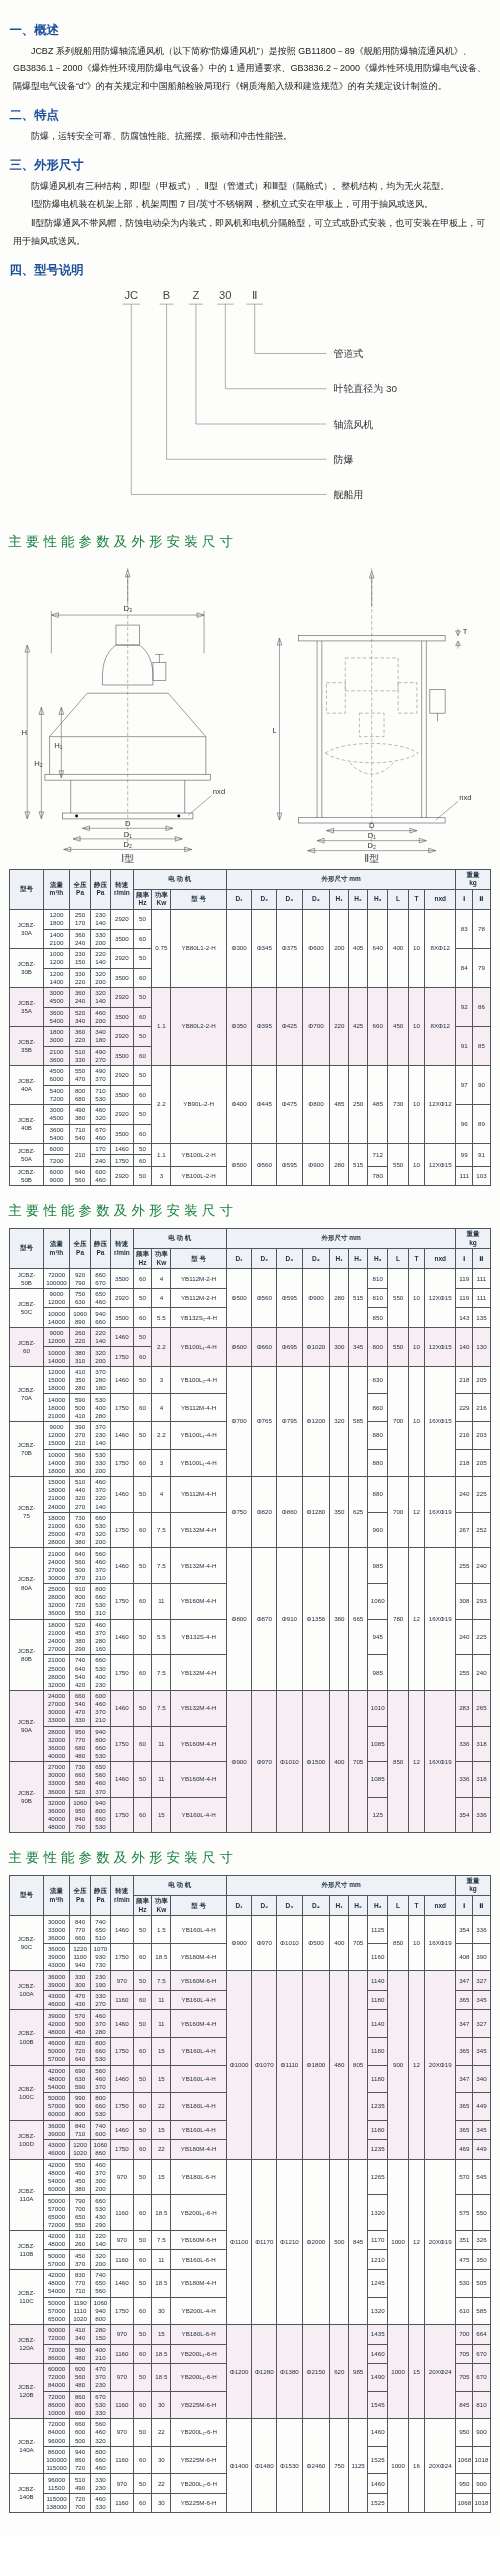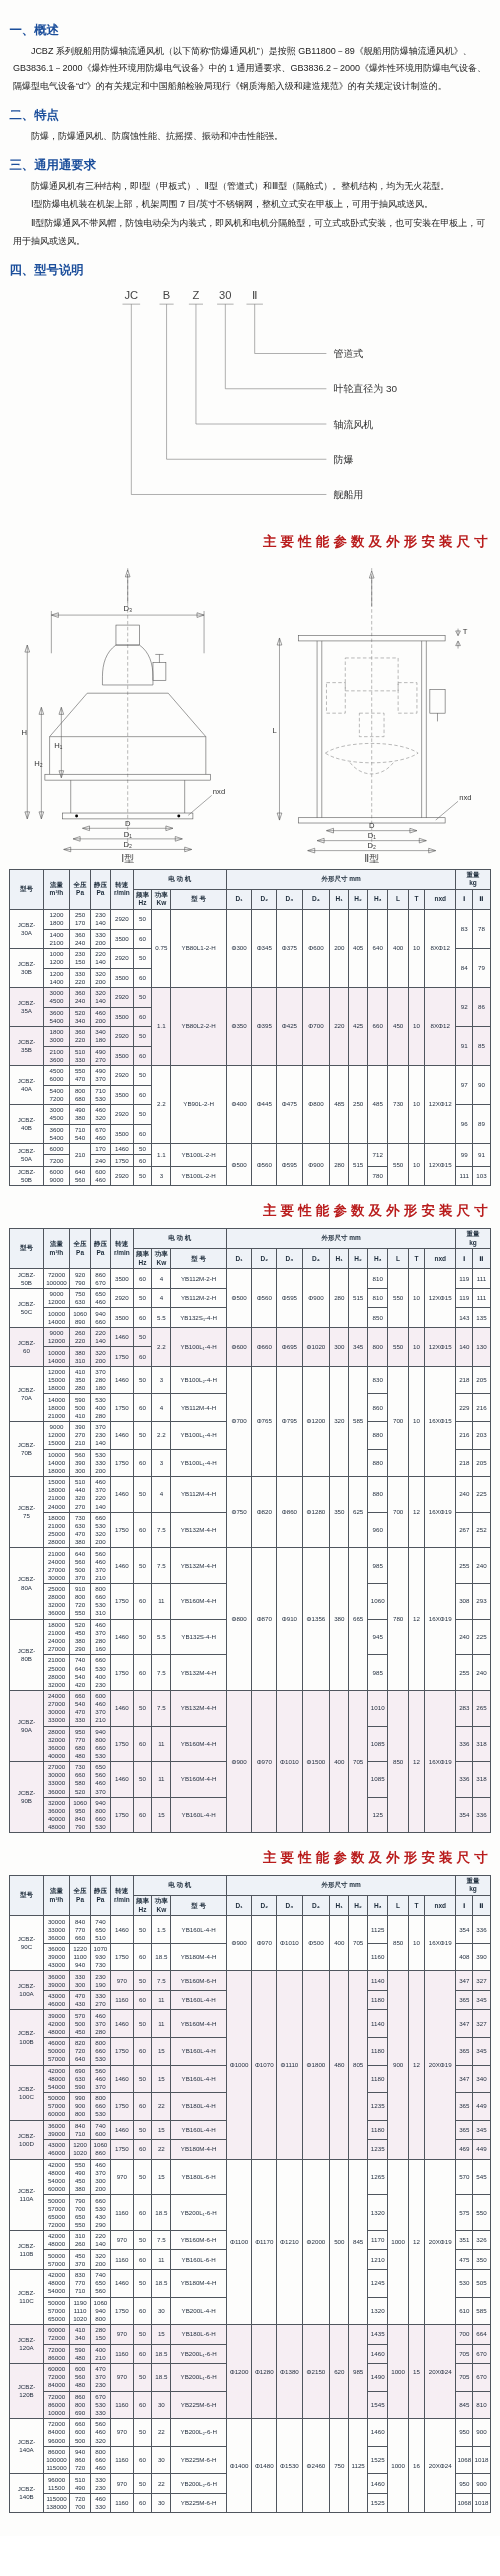--- a/index.html
+++ b/index.html
@@ -6,21 +6,21 @@
   body{font-family:"Liberation Sans","DejaVu Sans",sans-serif;color:#2a2a2a;}
   .page{width:500px;margin:0 auto;background:#fdfdfc;padding:10.6px 8.2px 17.6px 8.2px;box-sizing:border-box;}
   .doc-title{text-align:center;font-family:"DejaVu Serif","Liberation Serif",serif;
     font-style:italic;font-weight:bold;font-size:22px;color:#1e7b40;letter-spacing:2.4px;margin:5.9px 0 16.5px 0;}
   .sec-head{color:#1b4e9b;font-weight:bold;font-size:12.4px;margin:11.8px 0 3.5px 1.2px;font-family:Liberation Mono, monospace;}
   .para{font-size:9px;line-height:1.95;text-indent:2em;margin:1.2px 4.7px;color:#222;}
   .model-diagram{display:block;margin:3.5px auto 0 auto;}
   .model-diagram text{font-size:17px;fill:#333;}
   .model-diagram .code{font-size:19px;fill:#444;}
   .model-diagram line,.model-diagram path{stroke:#777;stroke-width:1;fill:none;}
-  .perf-heading{text-align:right;color:#b91c1c;font-weight:bold;font-size:13.5px;letter-spacing:4.1px;margin:15.3px 0 8.2px 0;}
+  .perf-heading{text-align:left;color:#15803d;font-weight:normal;font-size:13.5px;letter-spacing:4.1px;margin:15.3px 0 8.2px 0;}
   .drawings{display:flex;justify-content:space-between;padding:0 3.5px;margin-bottom:3.5px;}
   .drawings svg{display:block;}
   .drw line,.drw path,.drw rect,.drw polygon{stroke:#555;stroke-width:1;fill:none;}
   .drw .dash{stroke-dasharray:6 4;stroke:#888;}
   .drw .dim{stroke:#666;}
   .drw text{font-size:13px;fill:#333;}
   .drw .typ{font-size:17px;fill:#444;}
   table.perf{width:100%;border-collapse:collapse;table-layout:fixed;margin:0 0 4.7px 0;}
   table.perf th,table.perf td{border:0.6px solid #50565e;text-align:center;vertical-align:middle;
     font-size:6.2px;line-height:1.3;padding:1.2px 0.6px;white-space:pre-line;color:#243040;
@@ -33,23 +33,23 @@
 </head>
 <body>
 
 <div class="page">
 
 
   <div class="sec-head">一、概述</div>
   <p class="para">JCBZ 系列舰船用防爆轴流通风机（以下简称“防爆通风机”）是按照 GB11800－89《舰船用防爆轴流通风机》、GB3836.1－2000《爆炸性环境用防爆电气设备》中的 1 通用通要求、GB3836.2－2000《爆炸性环境用防爆电气设备、隔爆型电气设备“d”》的有关规定和中国船舶检验局现行《钢质海船入级和建造规范》的有关规定设计制造的。</p>
 
   <div class="sec-head">二、特点</div>
-  <p class="para">防爆，防爆通风机、防腐蚀性能、抗摇摆、振动和冲击性能强。</p>
+  <p class="para">防爆，运转安全可靠、防腐蚀性能、抗摇摆、振动和冲击性能强。</p>
 
-  <div class="sec-head">三、通用通要求</div>
+  <div class="sec-head">三、外形尺寸</div>
   <p class="para">防爆通风机有三种结构，即Ⅰ型（甲板式）、Ⅱ型（管道式）和Ⅲ型（隔舱式）。整机结构，均为无火花型。</p>
   <p class="para">Ⅰ型防爆电机装在机架上部，机架周围 7 目/英寸不锈钢网，整机立式安在甲板上，可用于抽风或送风。</p>
   <p class="para">Ⅱ型防爆通风不带风帽，防蚀电动朵为内装式，即风机和电机分隔舱型，可立式或卧式安装，也可安装在甲板上，可用于抽风或送风。</p>
 
   <div class="sec-head">四、型号说明</div>
 
   <svg class="model-diagram" width="412" height="235" viewBox="0 0 700 400">
     <text class="code" x="148" y="28" text-anchor="middle">JC</text>
     <text class="code" x="208" y="28" text-anchor="middle">B</text>
     <text class="code" x="258" y="28" text-anchor="middle">Z</text>

